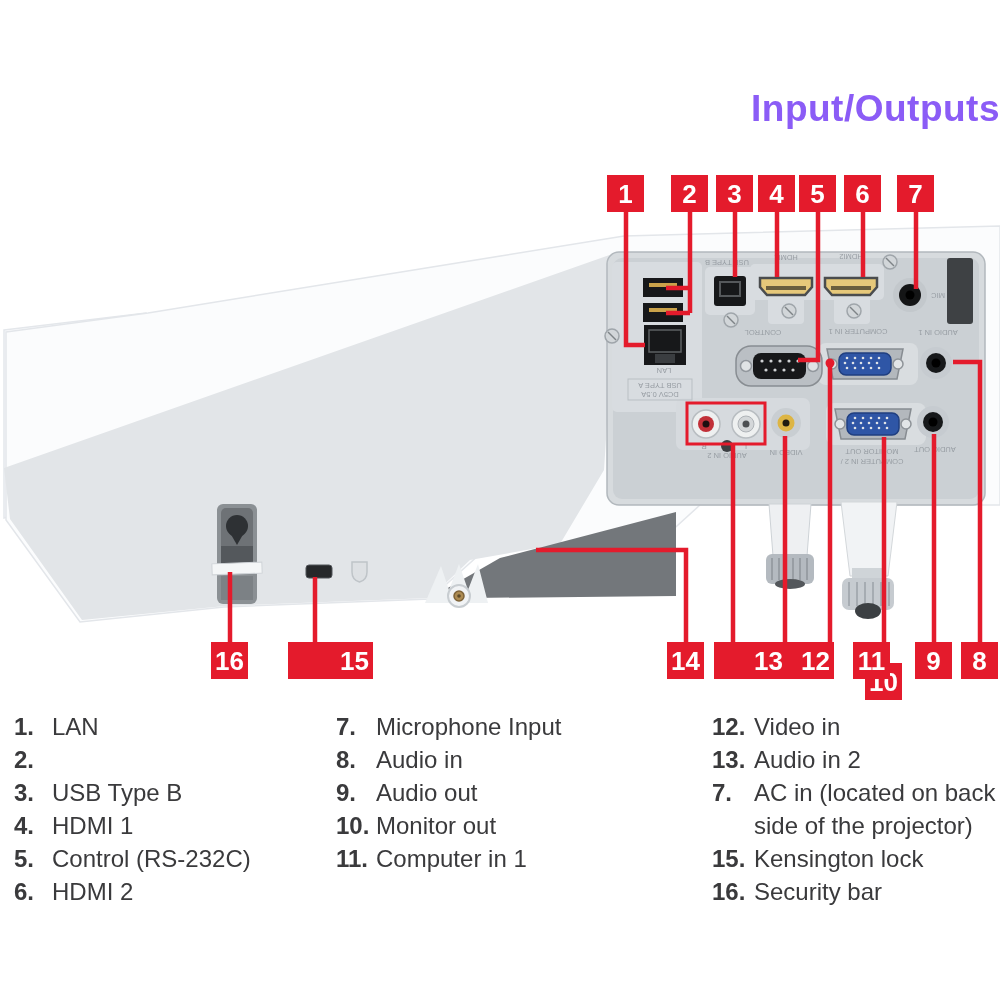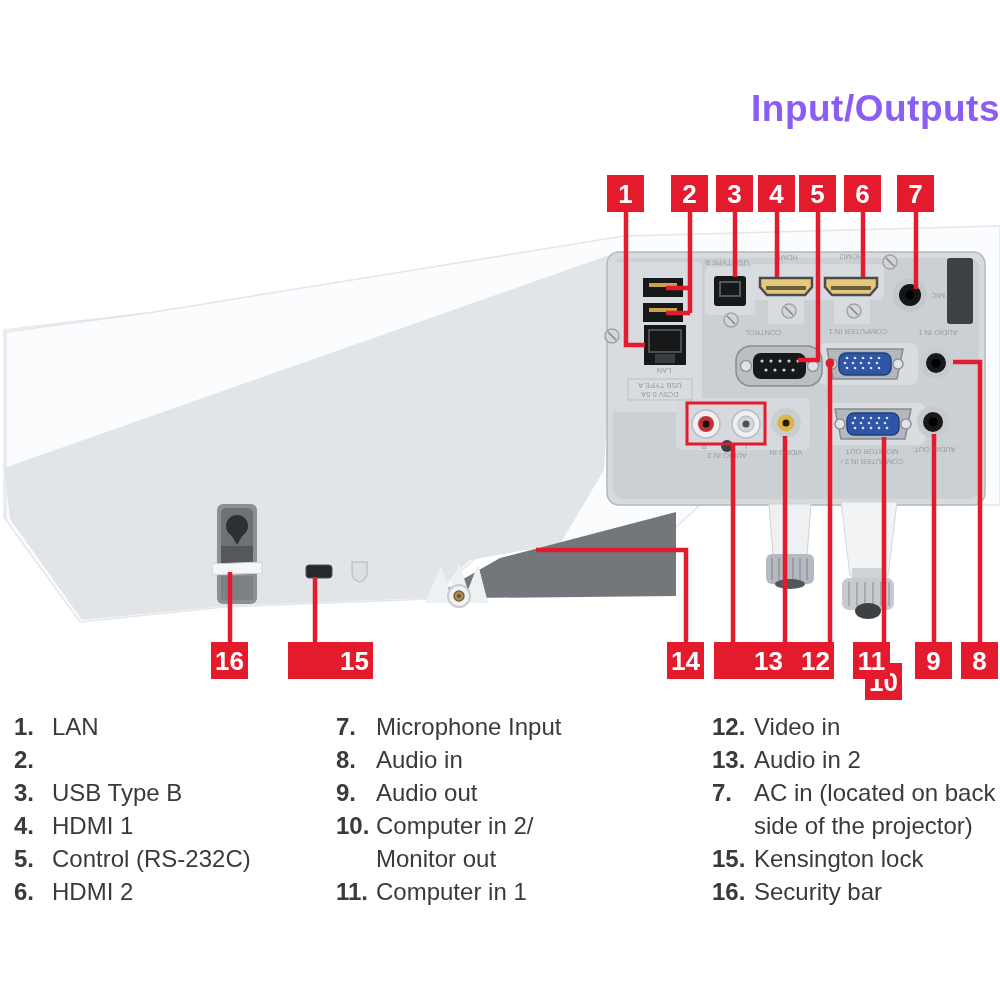--- a/index.html
+++ b/index.html
@@ -344,21 +344,21 @@
       <div class="li">
           <span class="num">8.</span>
           <span class="lbl">Audio in</span>
         </div>
       <div class="li">
           <span class="num">9.</span>
           <span class="lbl">Audio out</span>
         </div>
       <div class="li">
           <span class="num">10.</span>
-          <span class="lbl"><span>Computer in 2/</span><span class="l2">Monitor out</span></span>
+          <span class="lbl"><span class="l2">Monitor out</span></span>
         </div>
       <div class="li">
           <span class="num">11.</span>
           <span class="lbl">Computer in 1</span>
         </div>
     </div>
     <div class="leg-col" id="leg-col3">
       <div class="li">
           <span class="num">12.</span>
           <span class="lbl">Video in</span>

